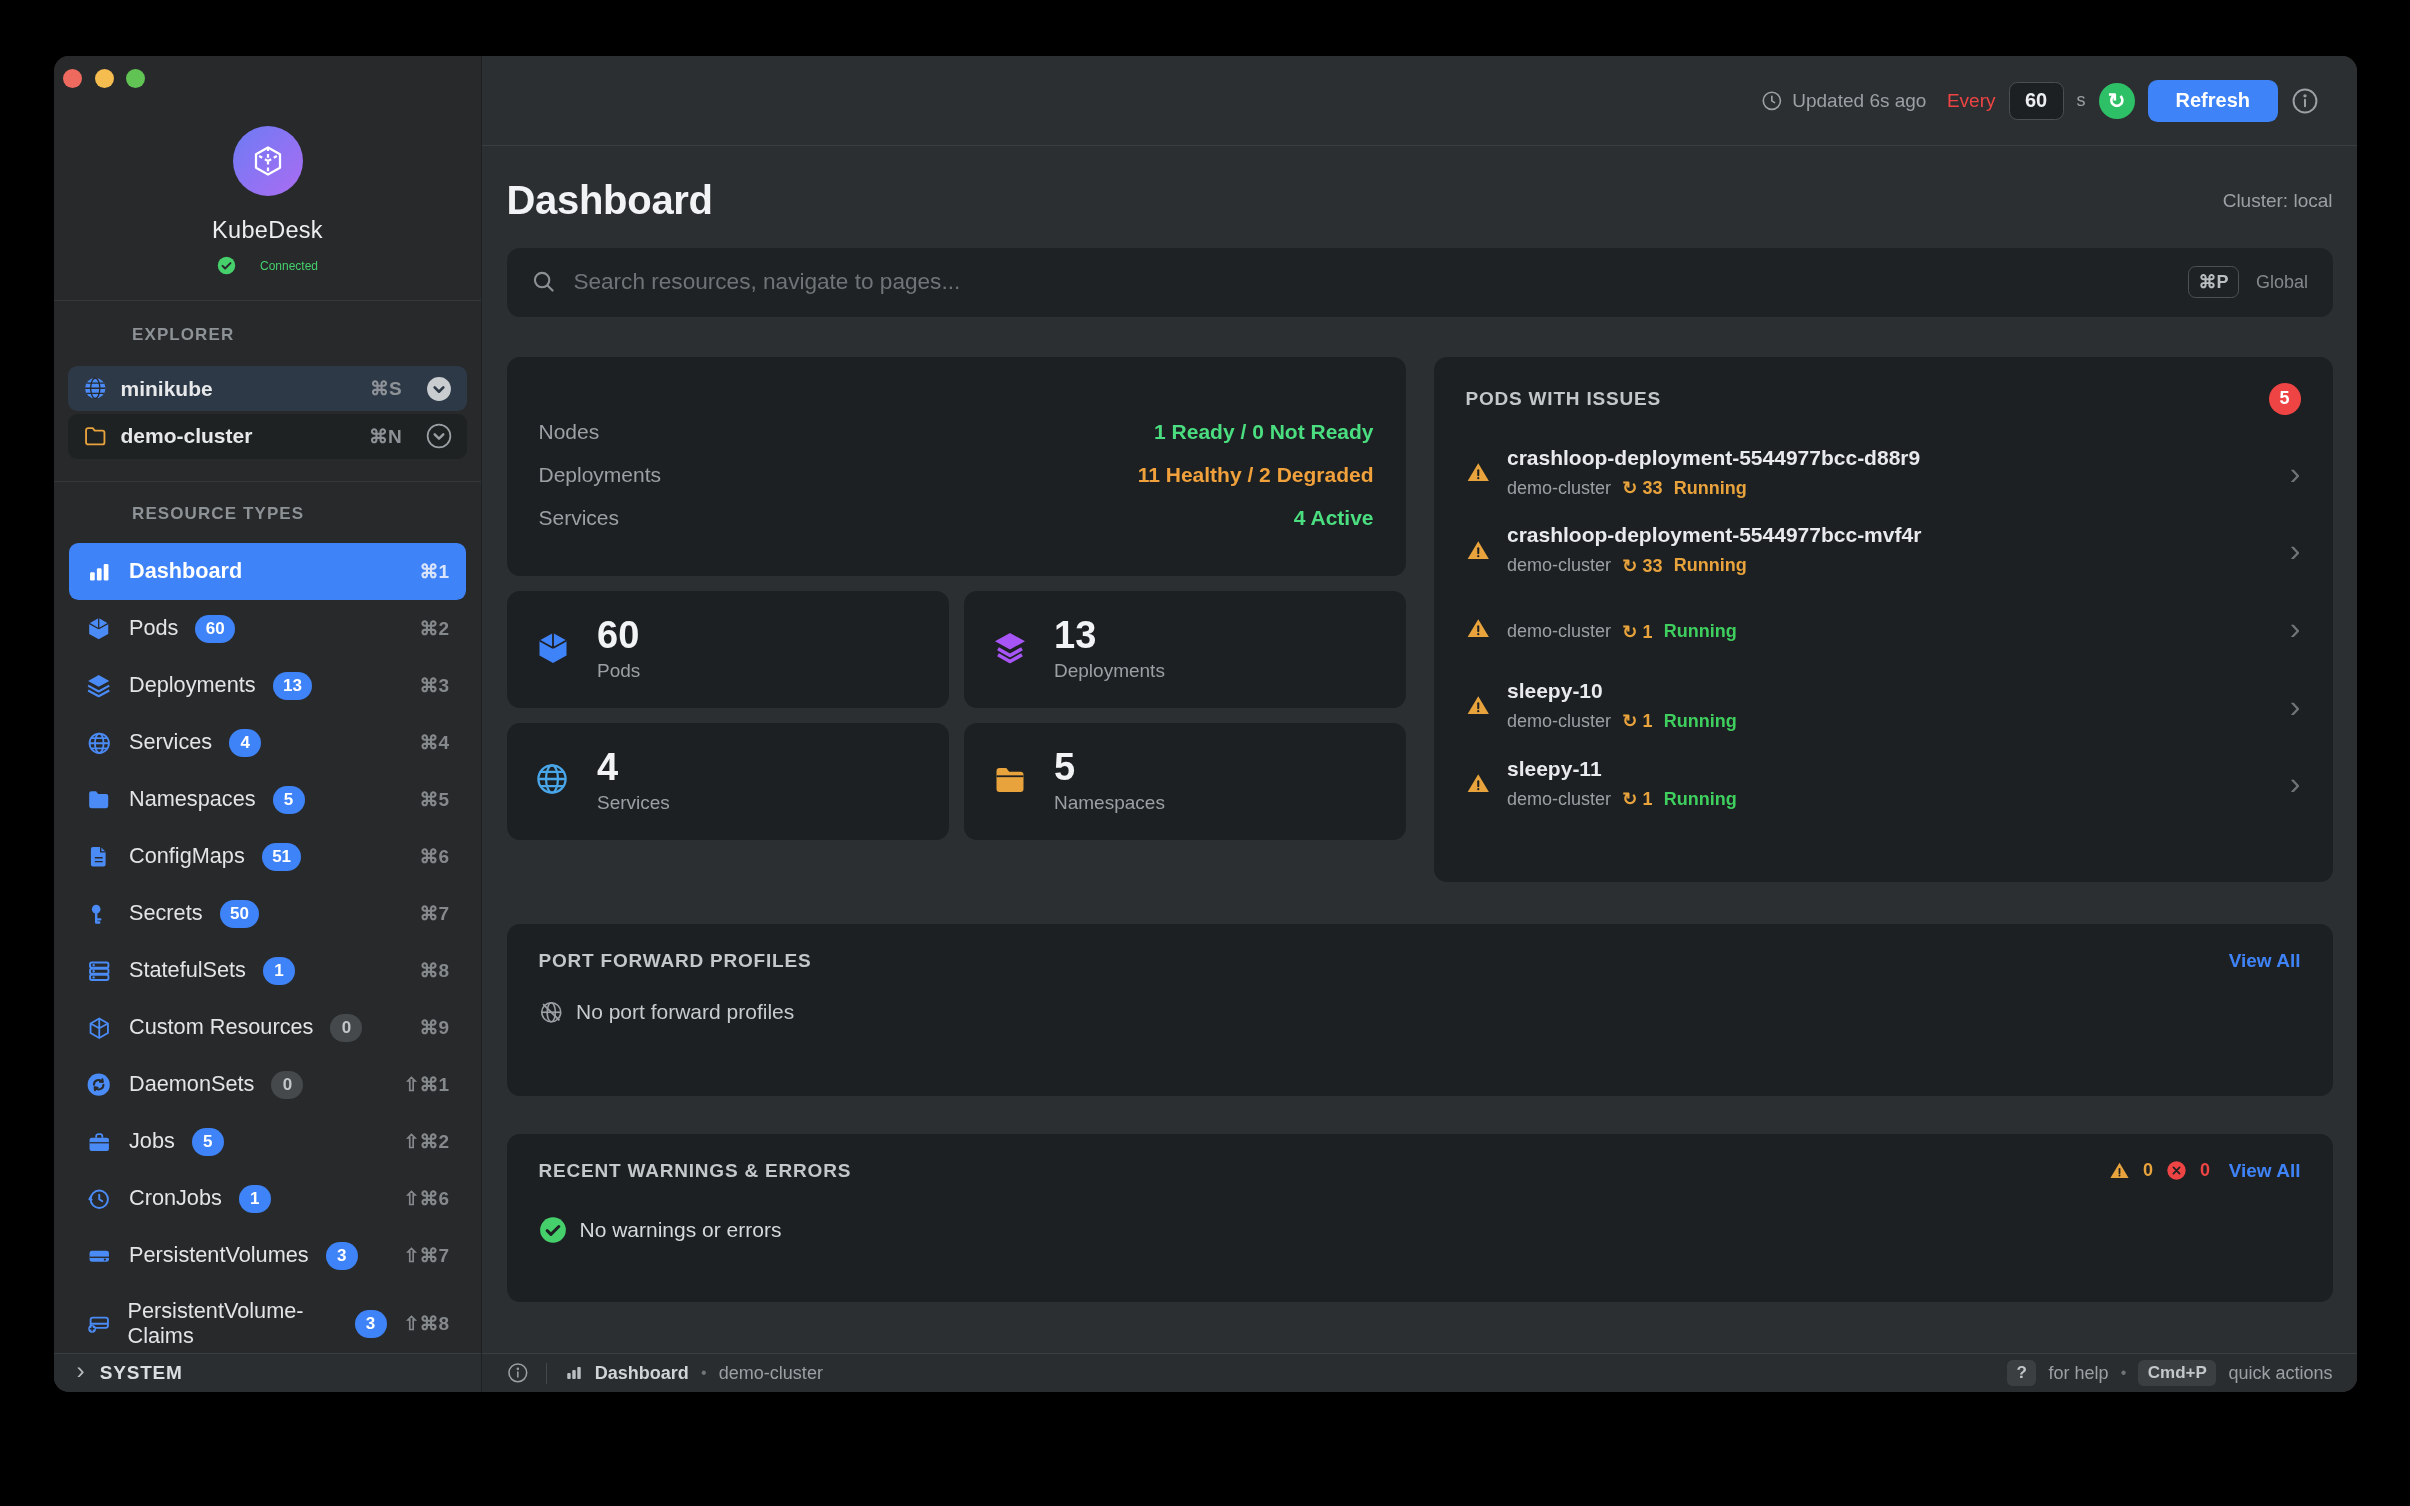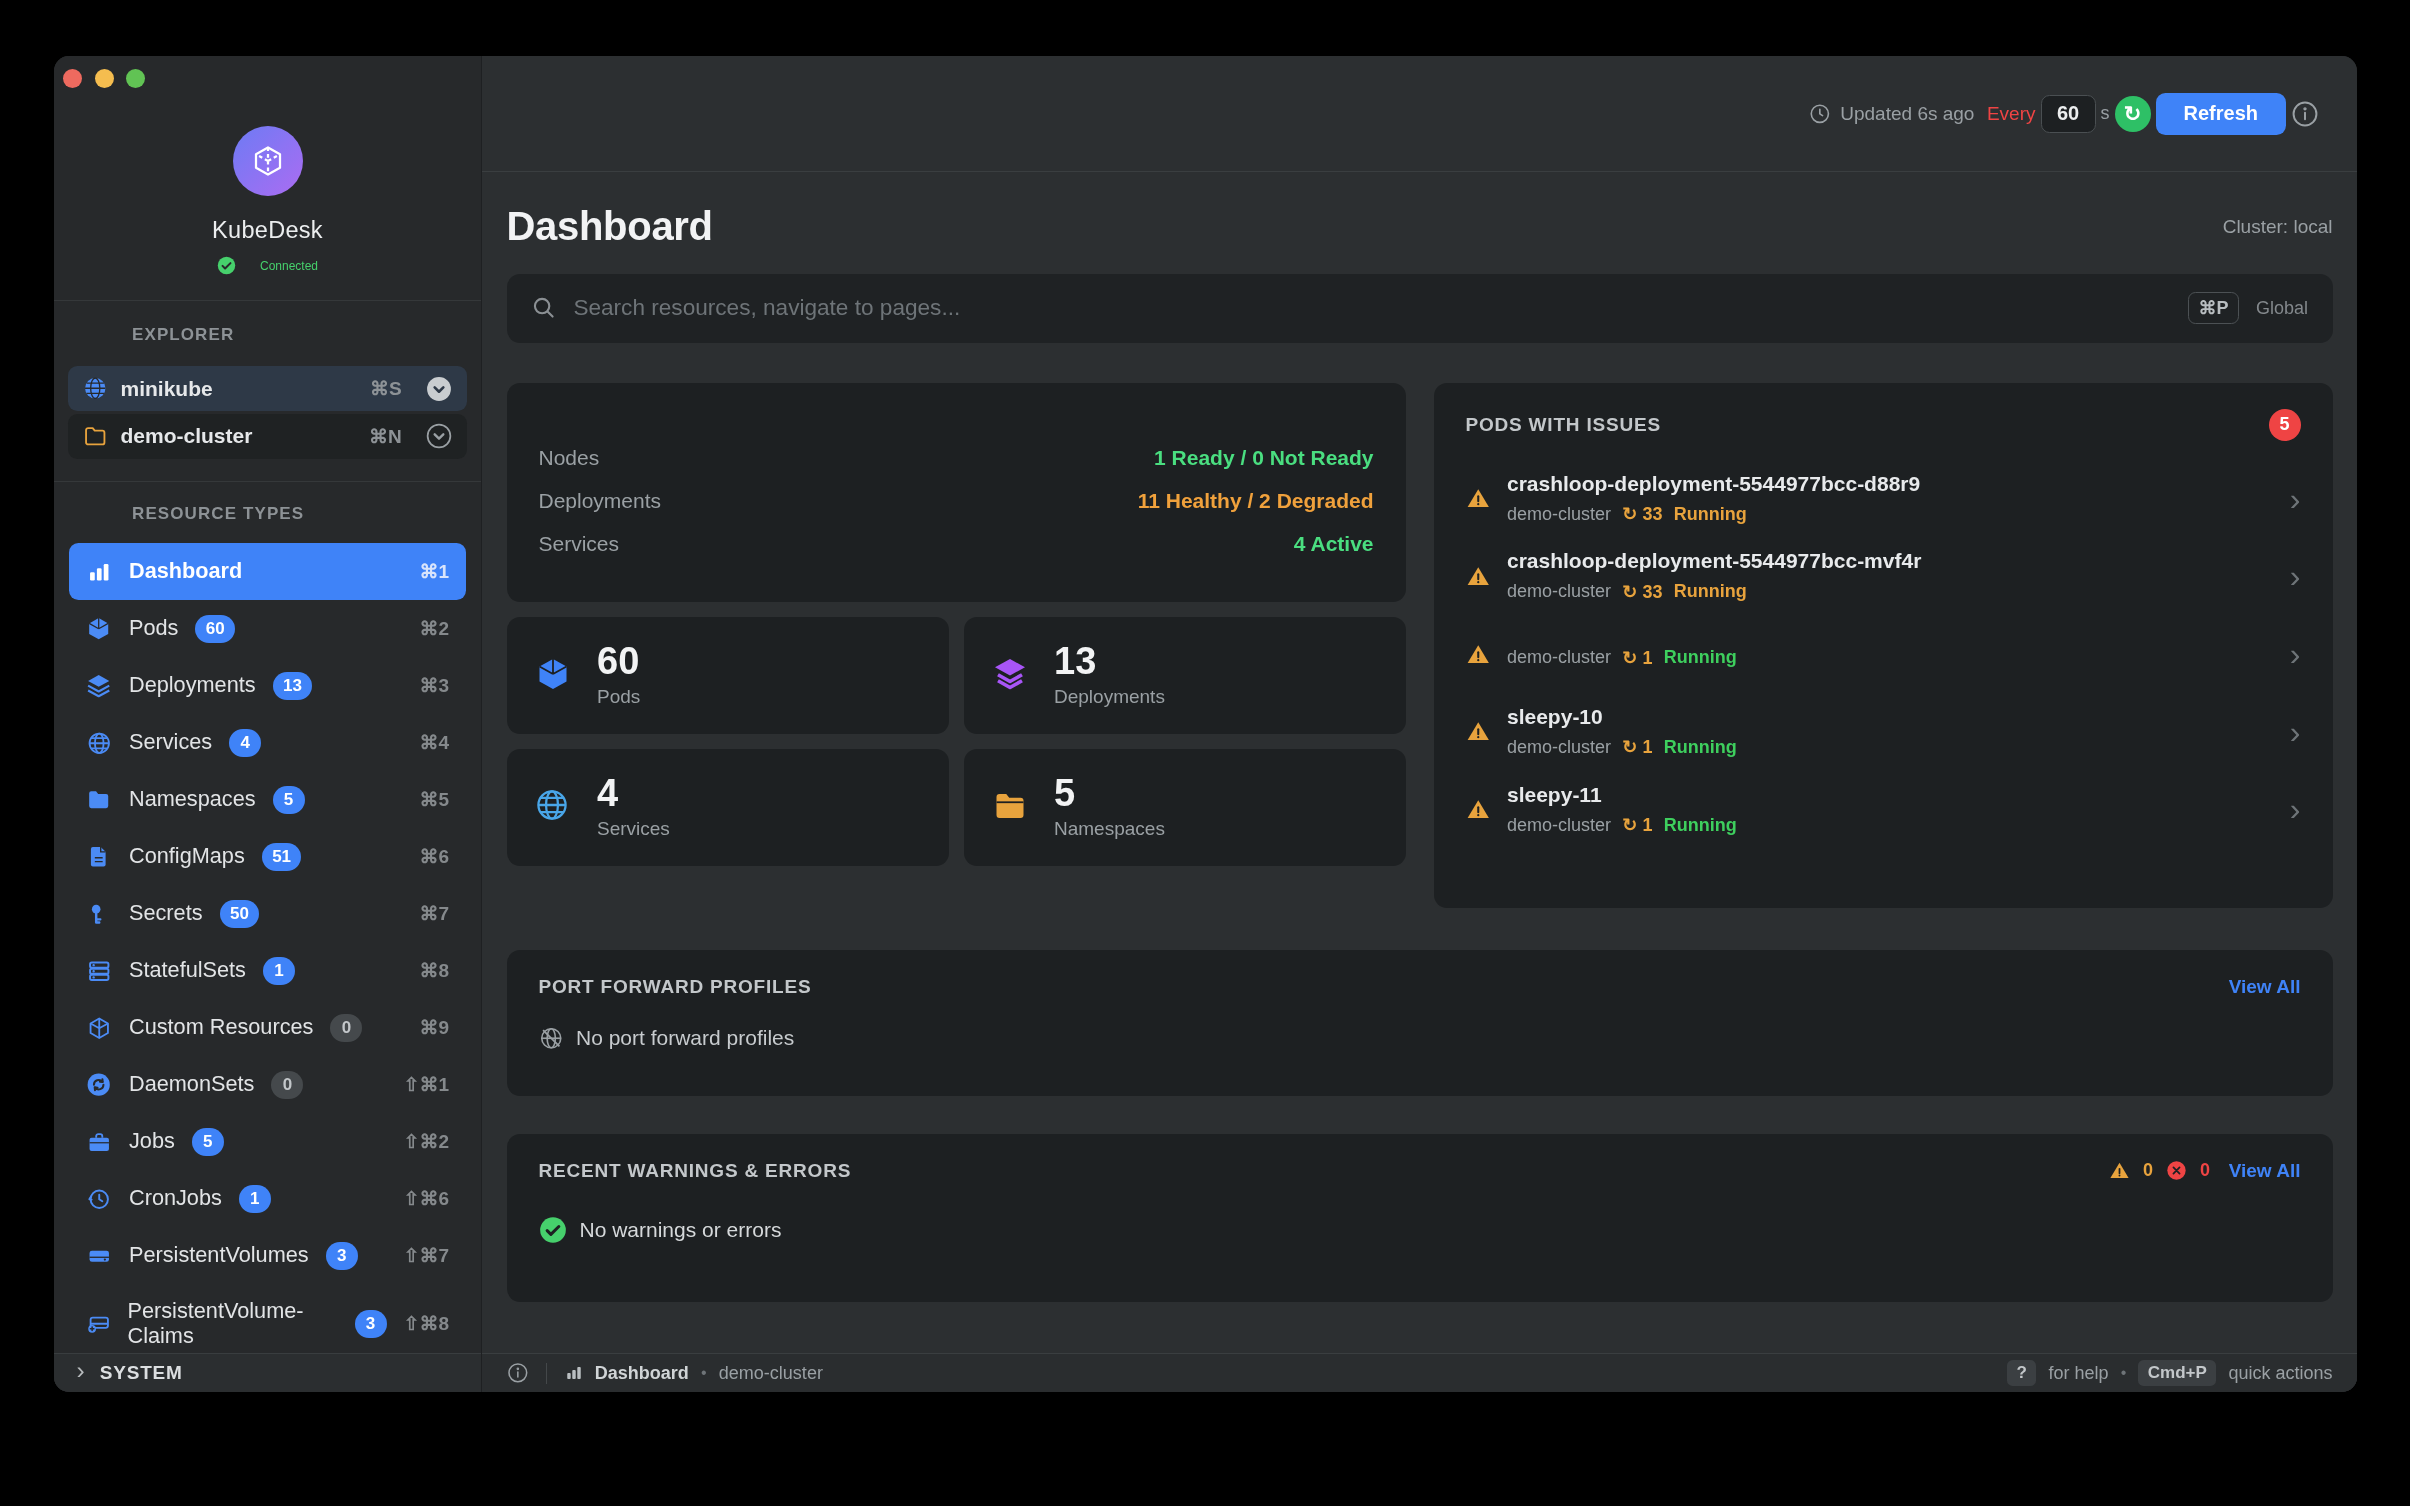--- a/index.html
+++ b/index.html
@@ -44,21 +44,21 @@
   .badge.gray { background:#45494c; color:#c3c7ca; }
   .rt-short { margin-left:auto; color:#85898c; font-size:19px; font-weight:600; white-space:nowrap; }
 
   .system-bar { position:absolute; left:0; right:0; bottom:0; height:39px; background:#2b2e30; border-top:0.9px solid #393d3f;
                 display:flex; align-items:center; gap:15px; padding:0 22.6px; }
   .system-chev { color:#b7bbbd; font-size:24.5px; line-height:1; margin-top:-3.8px; }
   .system-label { color:#dcdfe1; font-size:19px; font-weight:bold; letter-spacing:0.8px; }
 
   
   .main { flex:1; display:flex; flex-direction:column; background:#2c2f31; min-width:0; }
-  .topbar { height:116px; border-bottom:0.9px solid #3a3e40; display:flex; align-items:center; justify-content:flex-end; padding-right:38px; gap:5px; }
+  .topbar { height:90px; border-bottom:0.9px solid #3a3e40; display:flex; align-items:center; justify-content:flex-end; padding-right:38px; gap:13px; }
   .tb-updated { display:flex; align-items:center; gap:9.4px; color:#9aa0a4; font-size:19px; }
   .tb-every { color:#ef4444; font-size:19px; margin-left:7.5px; }
   .tb-input { width:55px; height:38px; background:#1d2022; border:1.4px solid #4a4f52; border-radius:8.5px; color:#eceeef;
               font-size:20px; font-weight:600; text-align:center; font-family:"Liberation Sans", sans-serif; }
   .tb-unit { color:#9aa0a4; font-size:18px; }
   .tb-toggle { width:36px; height:36px; border-radius:50%; background:#2ec066; color:#fff; display:flex; align-items:center; justify-content:center;
                font-size:21px; font-weight:bold; border:none; }
   .tb-refresh { height:42px; padding:0 28px; border-radius:9.4px; background:#3f83f8; color:#fff; font-size:20px; font-weight:bold; border:none; }
   .icon-muted { color:#9aa0a4; display:flex; }
 
@@ -99,21 +99,21 @@
   .pod-main { flex:1; min-width:0; }
   .pod-name { color:#e8eaec; font-size:21px; font-weight:600; }
   .pod-meta { display:flex; align-items:center; gap:11.3px; margin-top:7.5px; font-size:18px; }
   .pod-ns { color:#9aa0a4; }
   .restart { color:#e8a33d; font-weight:600; }
   .pod-status { font-weight:600; }
   .st-orange .pod-status { color:#e8a33d; }
   .st-green .pod-status { color:#3ecf5e; }
   .row-chev { color:#6e7478; font-size:32px; line-height:1; font-weight:400; }
 
-  .pf-panel { margin-top:42px; height:146px; }
+  .pf-panel { margin-top:42px; height:172px; }
   .view-all { color:#3f83f8; font-size:19px; font-weight:600; }
   .empty-row { display:flex; align-items:center; gap:13px; margin-top:28px; color:#c7cbce; font-size:21px; }
 
   .warn-panel { margin-top:38px; height:168px; }
   .warn-counts { display:flex; align-items:center; gap:13px; }
   .wc-num-warn { color:#e8a33d; font-size:18px; font-weight:600; }
   .wc-num-err { color:#ef4444; font-size:18px; font-weight:600; margin-right:5.6px; }
 
   .statusbar { height:39px; border-top:0.9px solid #3a3e40; background:#2a2d2f; display:flex; align-items:center; justify-content:space-between; padding:0 24.5px; }
   .sb-left, .sb-right { display:flex; align-items:center; gap:12.2px; }

